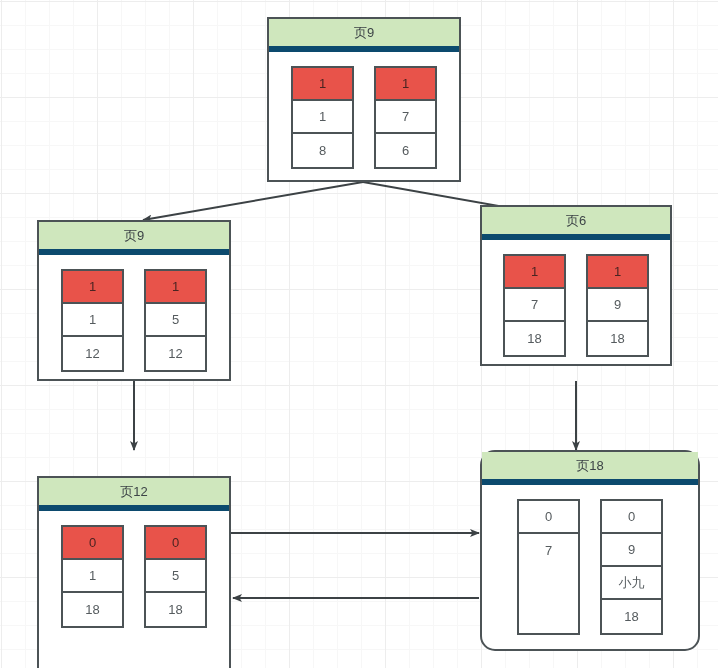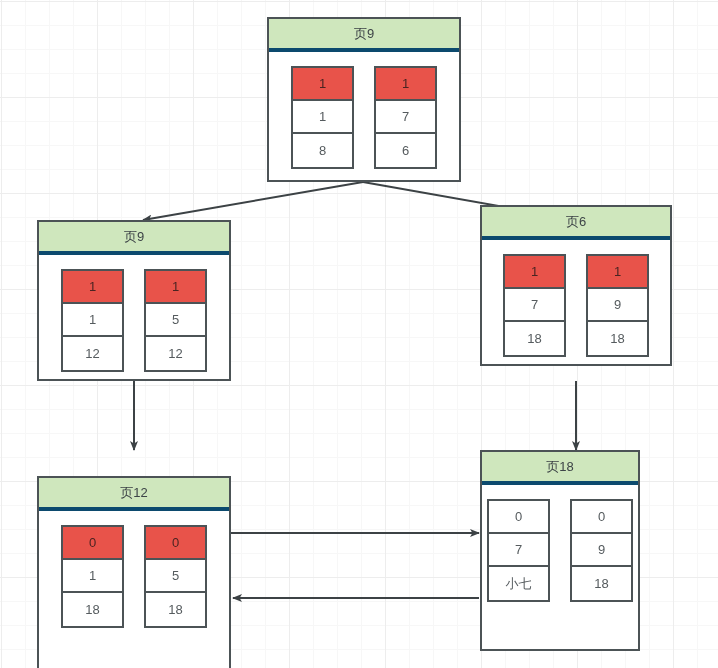--- a/index.html
+++ b/index.html
@@ -41,21 +41,21 @@
     position: absolute;
     box-sizing: border-box;
     background: #ffffff;
     border: 2px solid #4c5356;
   }
 
   .node-header {
     box-sizing: border-box;
     height: 33px;
     background: #cfe7bd;
-    border-bottom: 4px solid #0c4a6e;
+    border-bottom: 6px solid #0c4a6e;
     display: flex;
     align-items: center;
     justify-content: center;
     font-size: 13px;
     color: #3d4447;
   }
 
   .node-body {
     box-sizing: border-box;
     display: flex;
@@ -172,29 +172,29 @@
         <div class="cell">18</div>
       </div>
       <div class="record">
         <div class="cell flag">0</div>
         <div class="cell">5</div>
         <div class="cell">18</div>
       </div>
     </div>
   </div>
 
-  <div class="node" style="left:480px; top:450px; width:160px; height:201px;">
+  <div class="node" style="left:480px; top:450px; width:220px; height:201px;border-radius:15px;">
     <div class="node-header">页18</div>
     <div class="node-body">
       <div class="record">
         <div class="cell">0</div>
         <div class="cell">7</div>
-        <div class="cell">小七</div>
       </div>
       <div class="record">
         <div class="cell">0</div>
         <div class="cell">9</div>
+        <div class="cell">小九</div>
         <div class="cell">18</div>
       </div>
     </div>
   </div>
 
 </div>
 
 </body></html>

